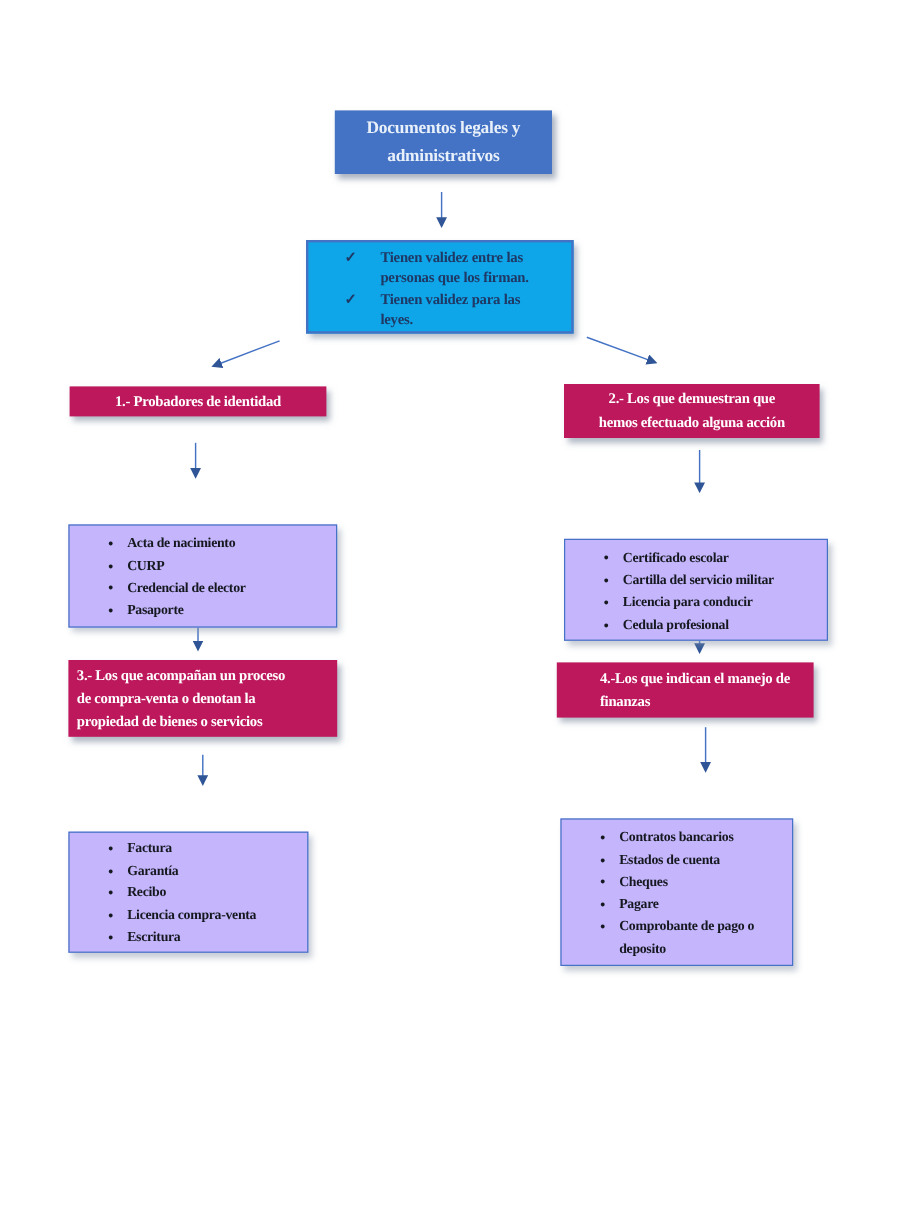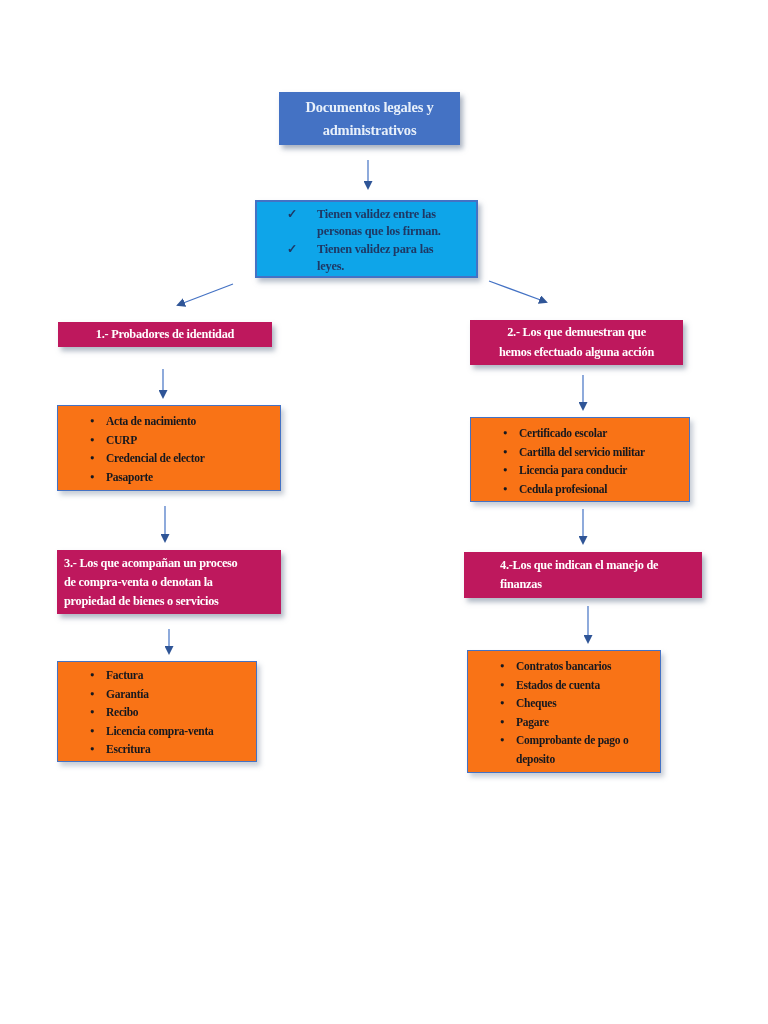--- a/index.html
+++ b/index.html
@@ -44,25 +44,26 @@
   .hdr {
     background:#be185d;
     color:#FFFFFF;
     font-size:12.3px; line-height:1.55; letter-spacing:-0.25px;
     box-shadow: 3px 4px 5px rgba(100,115,140,.5);
   }
   .hdr.center { display:flex; align-items:center; justify-content:center; text-align:center; }
   .hdr.left { padding:4px 7px; text-align:left; }
   
   .lst {
-    background:#f97316;
+    background:#c4b5fd;
     border:1.5px solid #4472C4;
     color:#15181F;
     font-size:11.5px; line-height:18.6px; letter-spacing:-0.25px;
     box-shadow: 3px 4px 5px rgba(130,145,165,.45);
+    margin-top: 32px;
   }
   .lst ul { list-style:none; margin:0; padding:0; }
   .lst li { position:relative; padding-left:48px; white-space:pre; }
   .lst li::before {
     content:"\25CF";
     position:absolute; left:32px; top:0;
     font-size:7.5px;
   }
   .pad6 { padding-top:6px; }
   .pad4 { padding-top:4px; }
@@ -139,21 +140,21 @@
 
   <div class="bx lst pad6" style="left:470px; top:417px; width:220px; height:85px;">
     <ul>
         <li>Certificado escolar</li>
         <li>Cartilla del servicio militar</li>
         <li>Licencia para conducir</li>
         <li>Cedula profesional</li>
       </ul>
   </div>
 
-  <div class="bx hdr left" style="left:464px; top:552px; width:238px; height:46px;padding-left:36px;">
+  <div class="bx hdr left" style="left:464px; top:552px; width:214px; height:46px;padding-left:36px;">
     <span class="bx-text">4.-Los que indican el manejo de
 finanzas</span>
   </div>
 
   <div class="bx lst pad6" style="left:467px; top:650px; width:194px; height:123px;">
     <ul>
         <li>Contratos bancarios</li>
         <li>Estados de cuenta</li>
         <li>Cheques</li>
         <li>Pagare</li>

